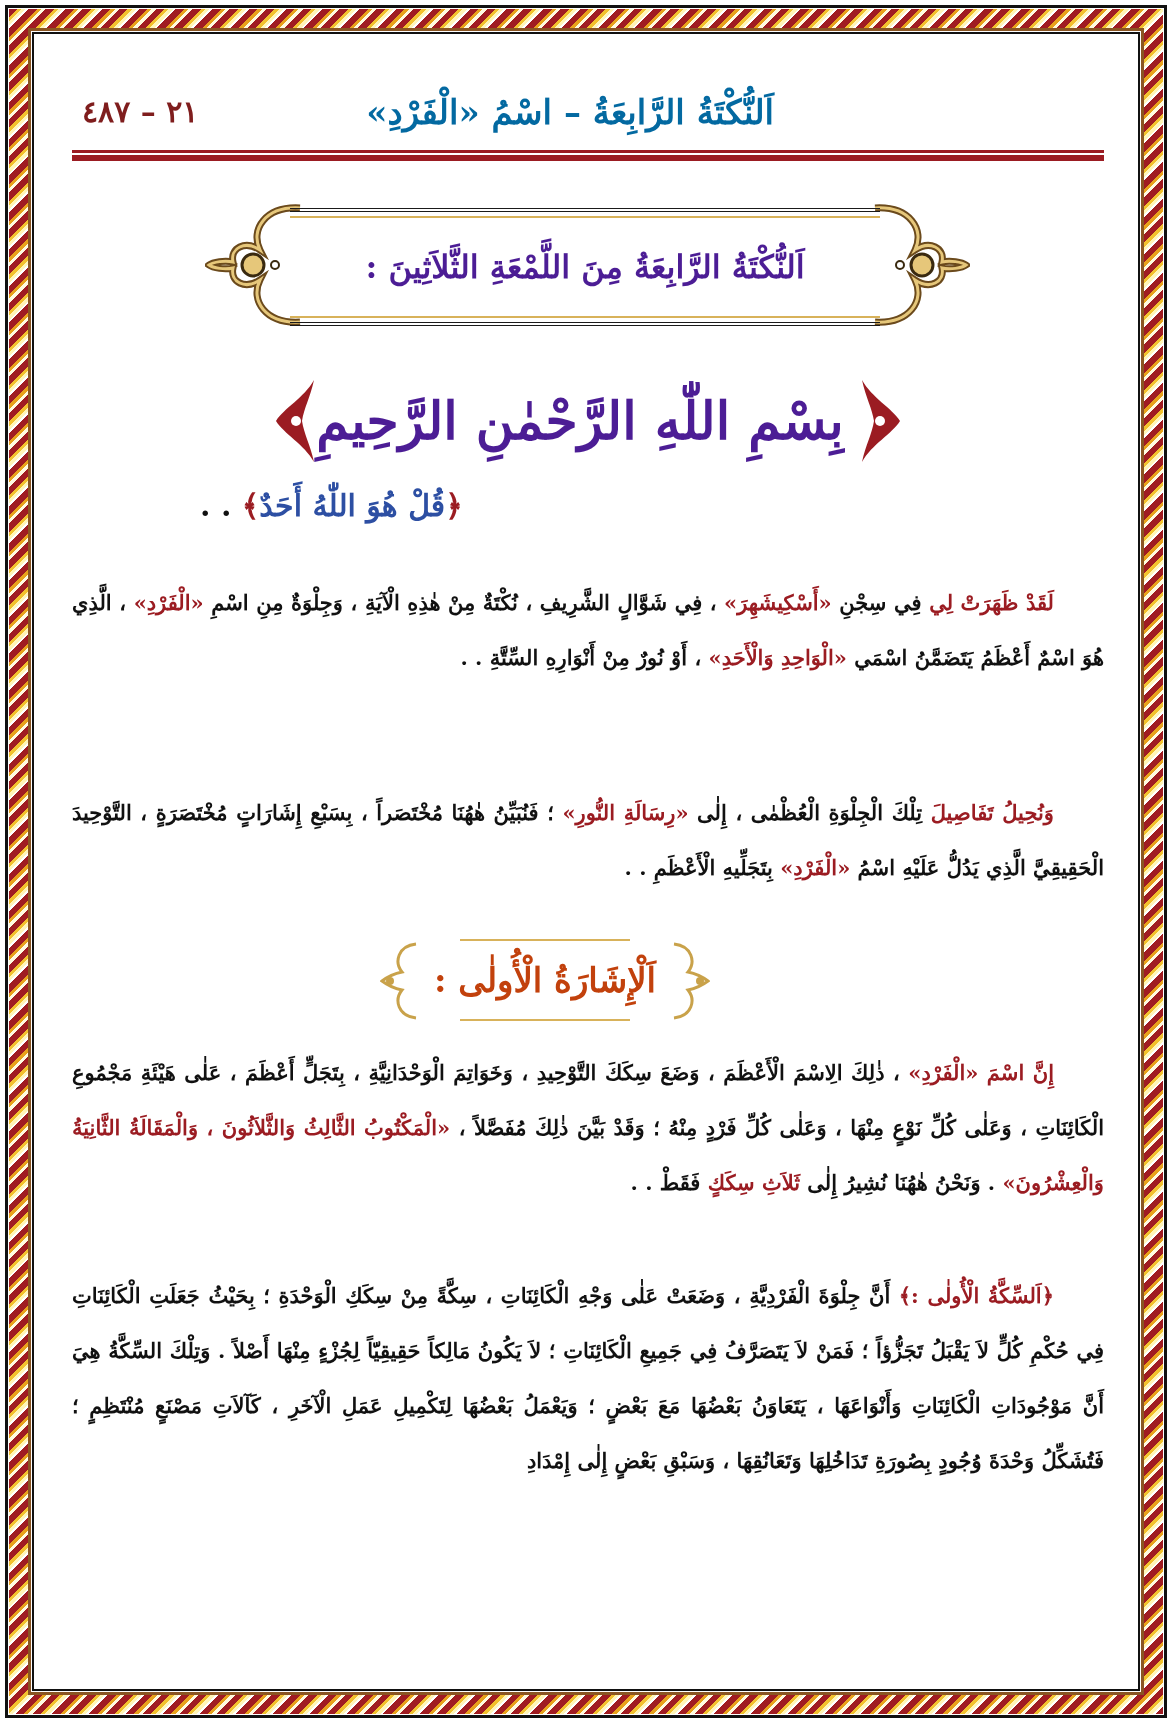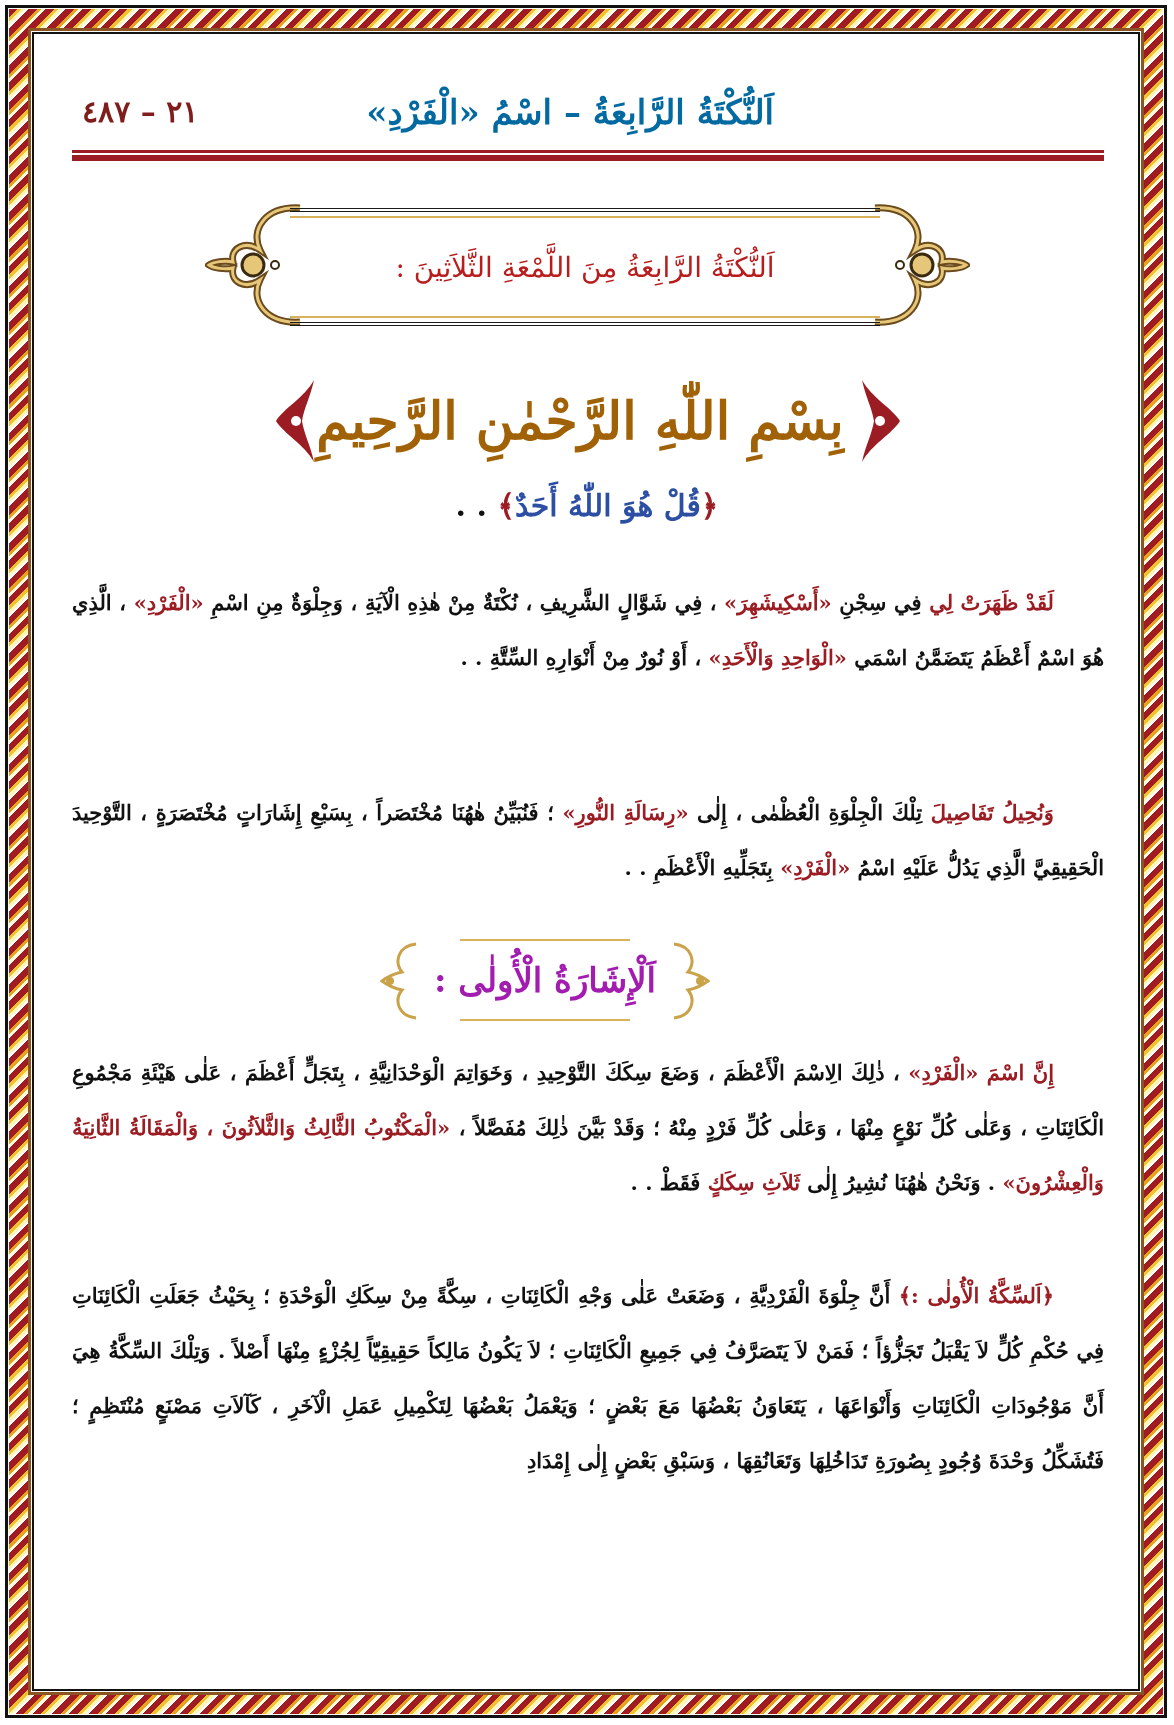--- a/index.html
+++ b/index.html
@@ -56,38 +56,38 @@
     .cartouche::before, .cartouche::after {
       content: ""; position: absolute; top: 4px; width: 100%; height: 2px; left: 0; background: #d8b25a;
     }
     .cartouche::after { top: auto; bottom: 4px; }
     .cart-orn {
       position: absolute; top: 200px; width: 100px; height: 130px;
     }
     .cart-orn.left { left: 205px; }
     .cart-orn.right { left: 870px; }
     .cartouche-title {
-      font-size: 28px; color: #b91c1c; font-weight: normal; direction: rtl; white-space: nowrap;
+      font-size: 32px; color: #4c1d95; font-weight: bold; direction: rtl; white-space: nowrap;
     }
 
     
     .basmala-wrap {
       position: absolute; left: 260px; top: 370px; width: 640px; height: 100px;
       display: flex; align-items: center; justify-content: center;
     }
     .basmala {
-      font-size: 52px; color: #a16207; font-weight: bold; direction: rtl; white-space: nowrap; letter-spacing: 1px;
+      font-size: 52px; color: #4c1d95; font-weight: bold; direction: rtl; white-space: nowrap; letter-spacing: 1px;
     }
     .basmala-orn { position: absolute; top: 378px; width: 44px; height: 86px; }
     .basmala-orn.left { left: 274px; }
     .basmala-orn.right { left: 858px; }
 
     
     .verse {
-      position: absolute; left: 200px; top: 488px; width: 774px; text-align: center;
+      position: absolute; left: 200px; top: 488px; width: 774px; text-align: left;
       direction: rtl; font-size: 30px; font-weight: bold; white-space: nowrap;
     }
     .verse .ayah { color: #2d4fa3; }
     .verse .br { color: #9b1c22; }
     .verse .dots { color: #111; }
 
     
     .body-text {
       position: absolute; left: 72px; width: 1032px;
       direction: rtl; text-align: justify; text-align-last: right;
@@ -101,21 +101,21 @@
     .indent { display: inline-block; width: 50px; }
 
     
     .section-head {
       position: absolute; left: 420px; top: 935px; width: 250px; height: 90px; box-sizing: border-box;
       display: flex; align-items: center; justify-content: center;
     }
     .section-head .line-t { position: absolute; top: 4px; left: 40px; right: 40px; height: 2px; background: #d8b25a; }
     .section-head .line-b { position: absolute; bottom: 4px; left: 40px; right: 40px; height: 2px; background: #d8b25a; }
     .section-title {
-      font-size: 34px; color: #a21caf; font-weight: bold; direction: rtl; white-space: nowrap;
+      font-size: 34px; color: #c2410c; font-weight: bold; direction: rtl; white-space: nowrap;
     }
     .sec-orn { position: absolute; top: 940px; width: 40px; height: 82px; }
     .sec-orn.left { left: 380px; }
     .sec-orn.right { left: 670px; }
   </style>
 </head>
 <body>
 
 <div class="frame-outer"></div>
 <div class="frame-band"></div>

